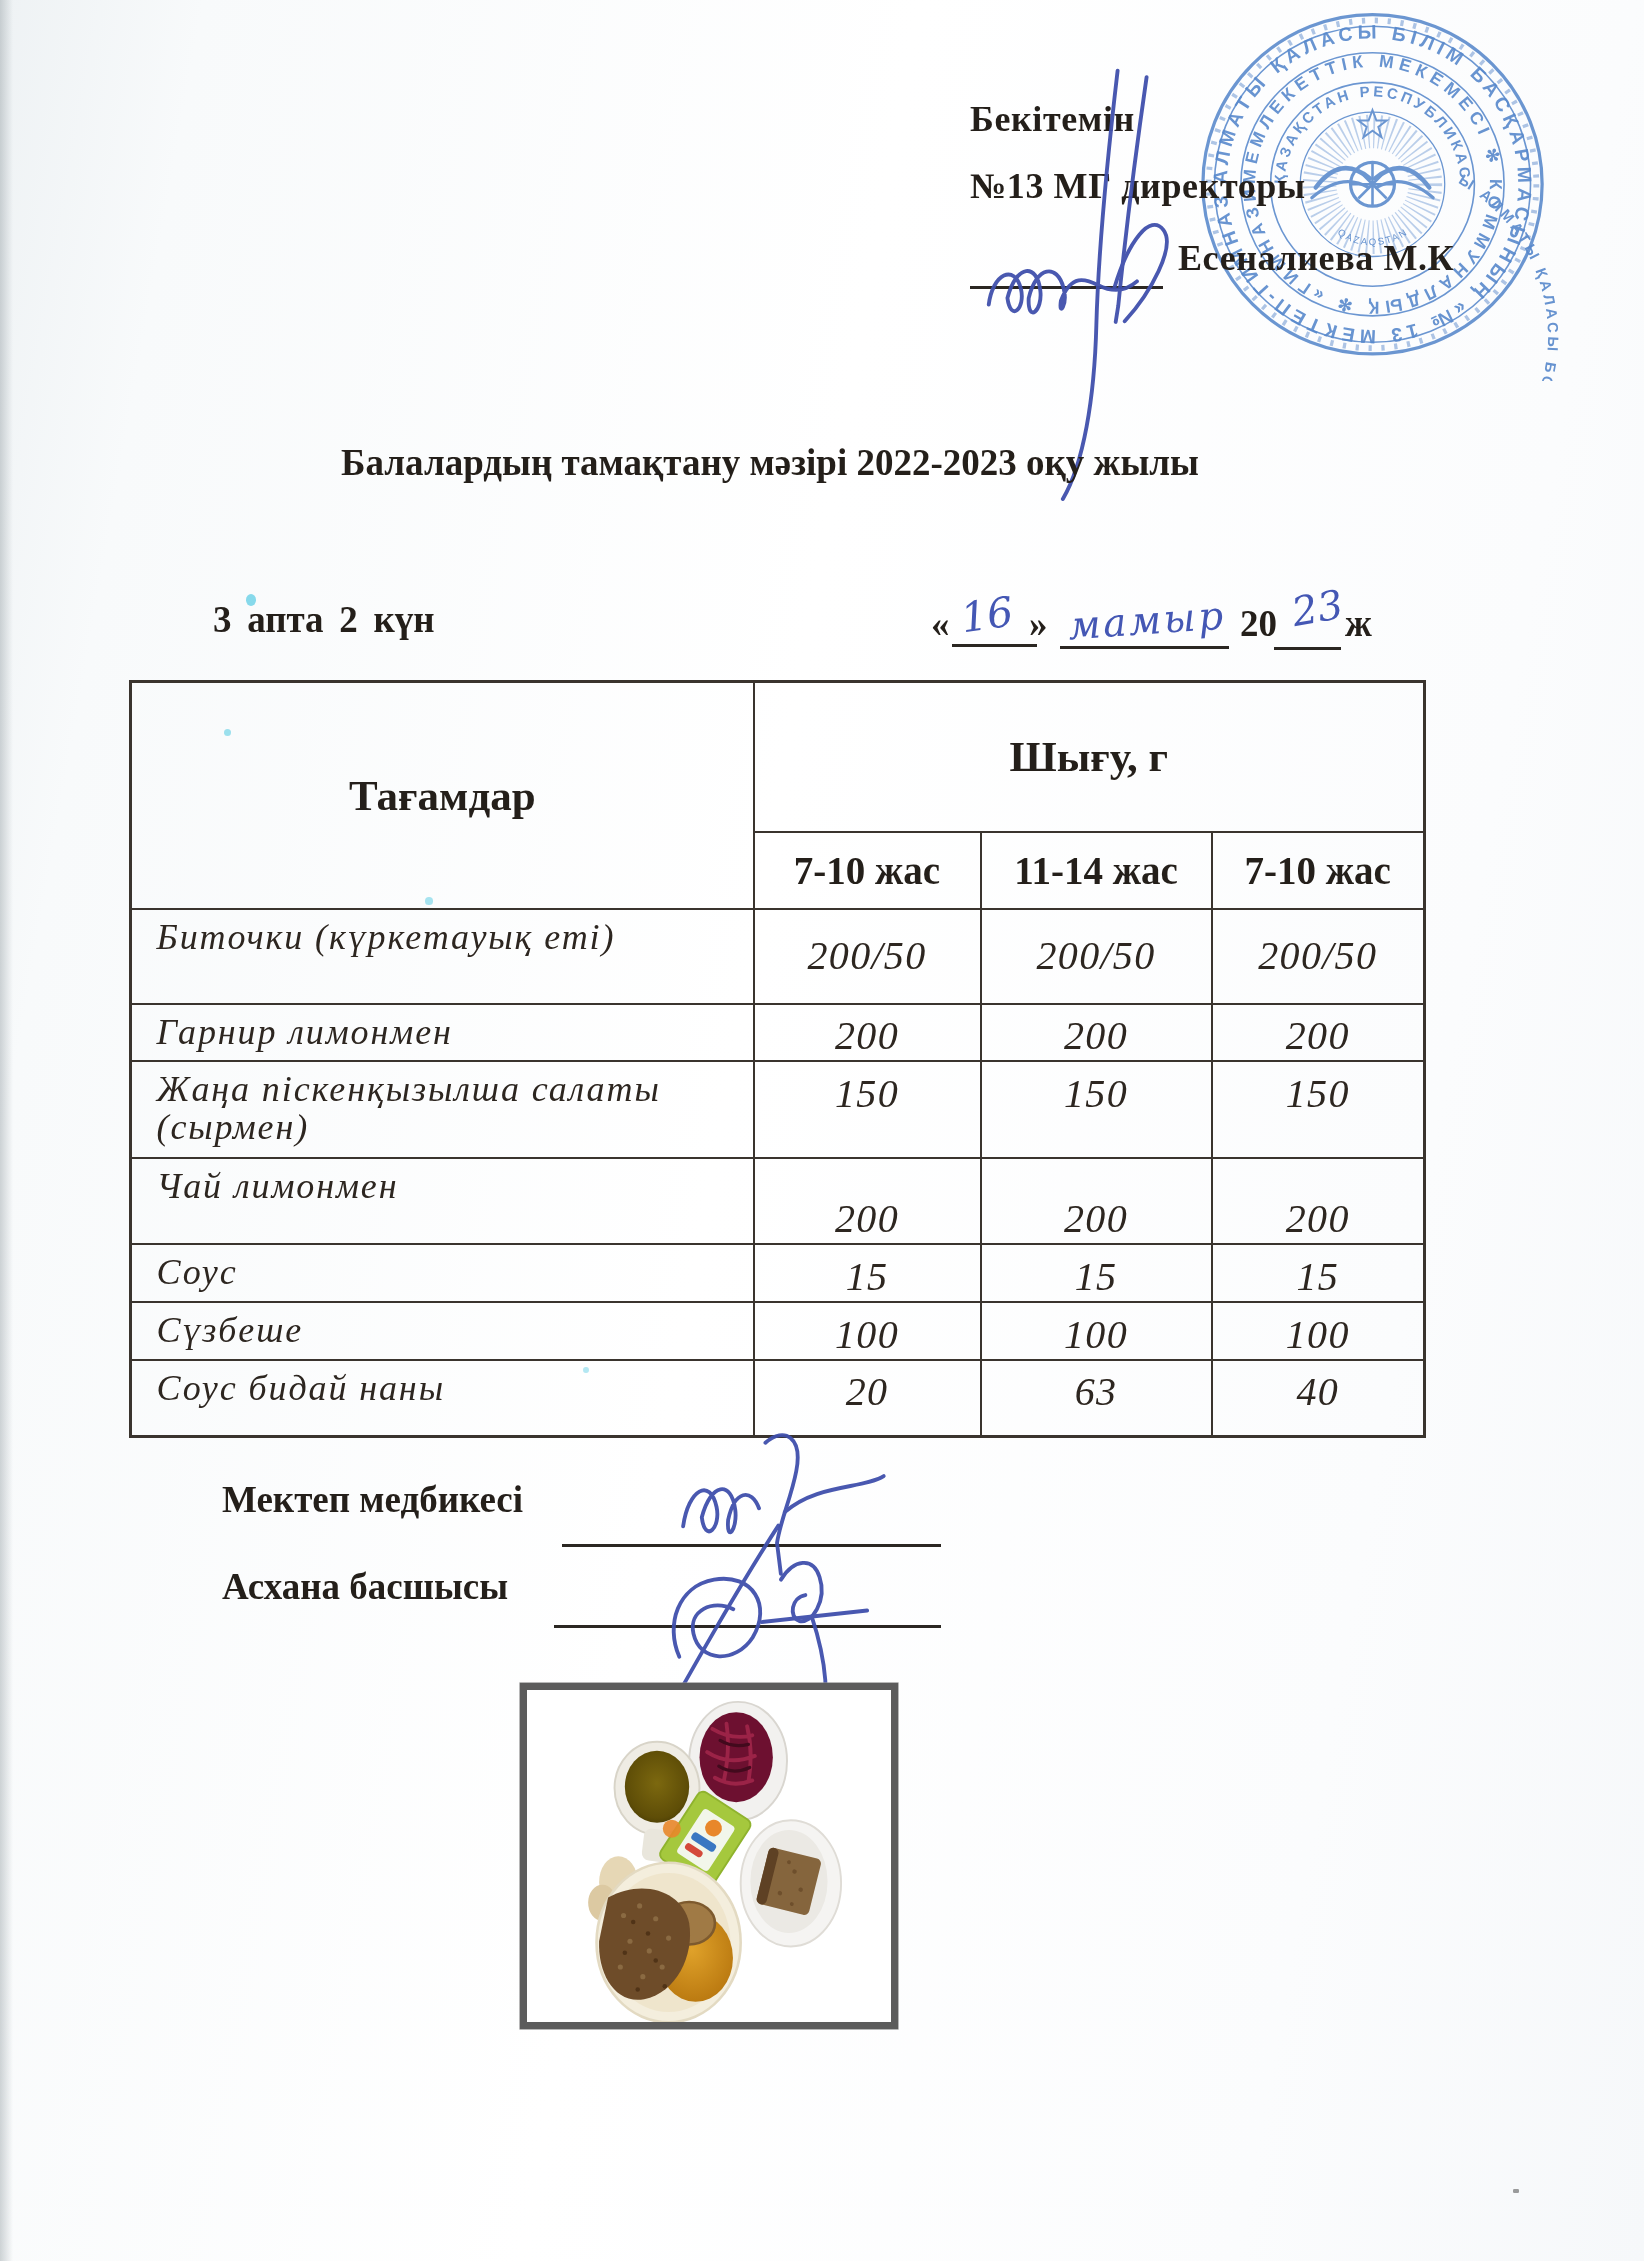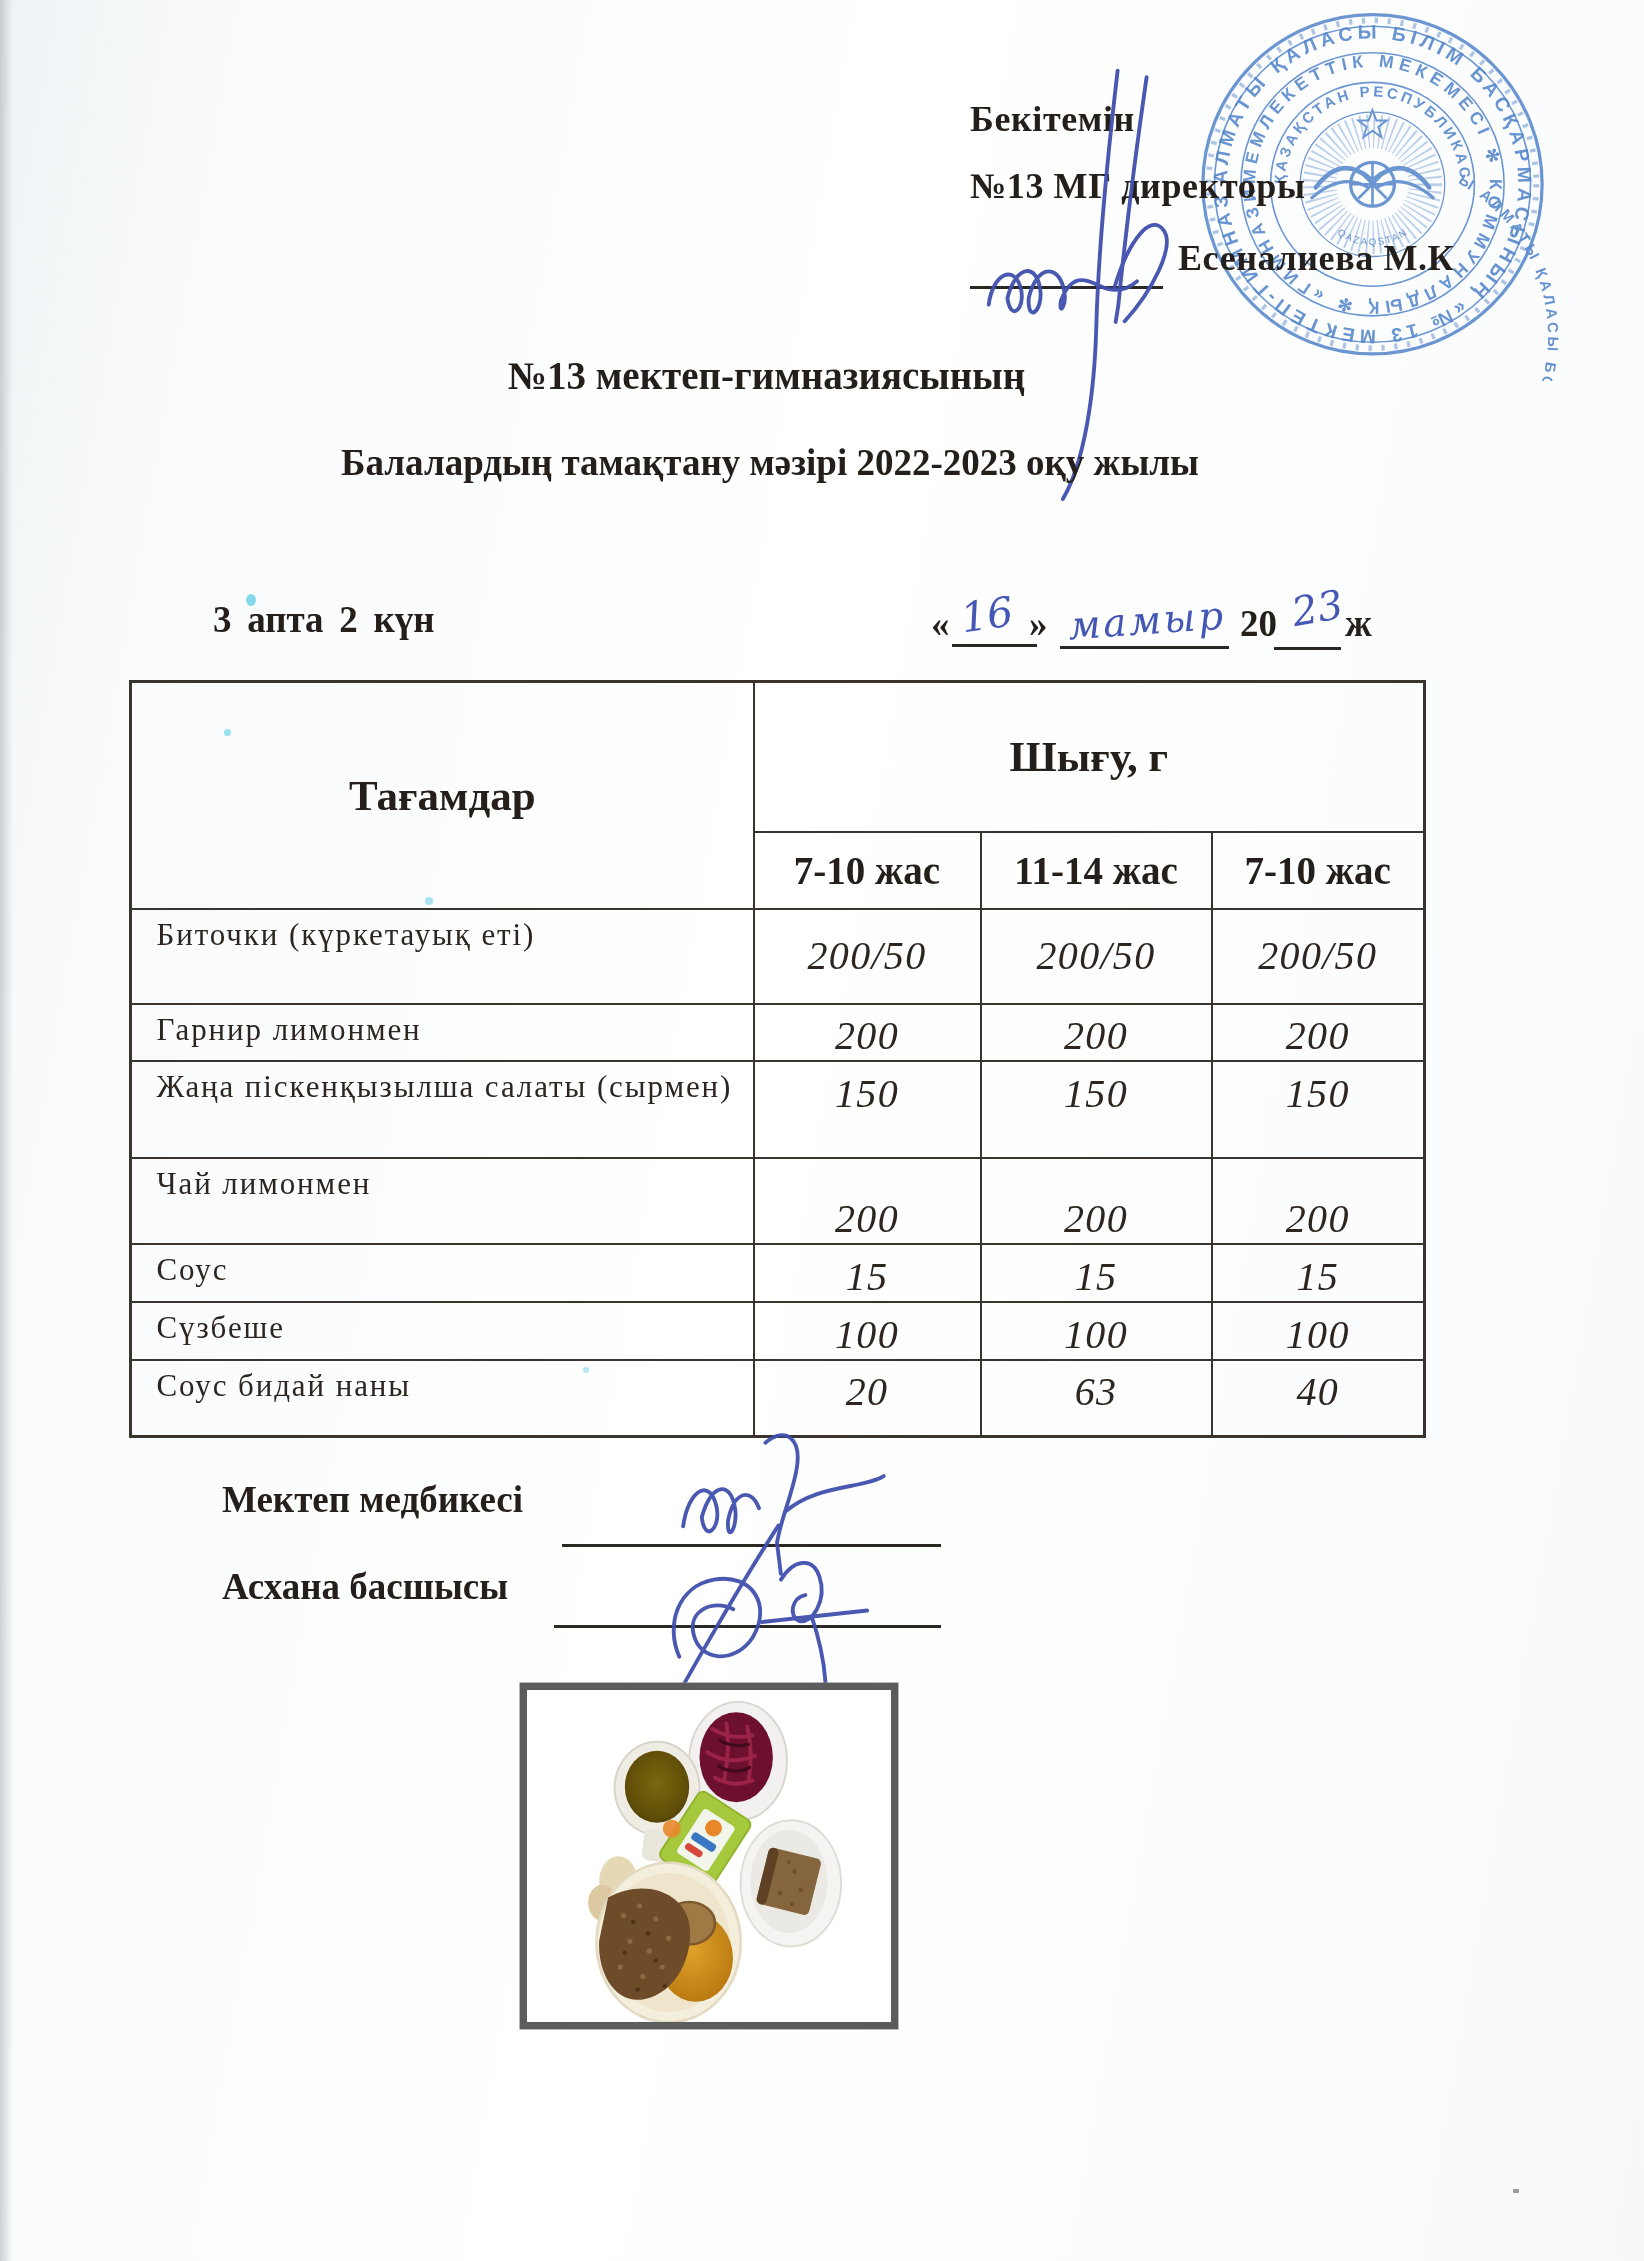--- a/index.html
+++ b/index.html
@@ -37,21 +37,21 @@
     border-collapse:collapse;table-layout:fixed;
     width:1294px;height:718px;
     background:transparent;
   }
   table.menu,
   table.menu th, table.menu td{border:2.6px solid #3a342e;}
   table.menu{border-width:3.9px;}
   th.h-dishes,th.h-output{font-size:43px;font-weight:bold;text-align:center;vertical-align:middle;}
   th.h-age{font-size:39px;font-weight:bold;text-align:center;vertical-align:middle;}
   td.dish{
-    font-size:31px;letter-spacing:1.9px;line-height:1.05;
+    font-size:36px;font-style:italic;letter-spacing:1.9px;line-height:1.05;
     vertical-align:top;padding:9px 6.4px 3.9px 24.5px;color:#2d2620;
   }
   td.val{
     font-size:40px;font-style:italic;letter-spacing:1.3px;text-align:center;
     vertical-align:top;padding-top:7.7px;color:#2d2620;
   }
   tr.r3 td.val{}
   tr.r4 td.val{padding-top:36px;}
   tr.r1 td.val{padding-top:22px;}
   
@@ -119,21 +119,20 @@
 
   <svg class="abs" style="left:934px;top:48px;" width="335" height="477" viewBox="0 0 520 740">
     <g stroke="#4050ac" stroke-width="6" fill="none" stroke-linecap="round" opacity="0.95">
       <path d="M 285,35 C 268,180 255,320 252,430 C 249,545 232,645 200,700"></path>
       <path d="M 330,45 C 312,170 296,300 286,400 L 282,425"></path>
       <path d="M 85,398 c 6,-48 40,-64 50,-24 c 7,30 -16,52 -21,14 c 14,-54 46,-54 51,-12 c 4,32 -20,52 -18,12 c 12,-50 44,-54 54,-16 c 7,26 -8,47 -4,20 c 16,-42 38,-34 58,-24 c 24,12 44,8 60,-6"></path>
       <path d="M 280,372 C 302,298 336,256 356,282 C 376,308 336,380 296,424"></path>
     </g>
   </svg>
 
-  <div class="abs title" style="left:0;width:1533px;top:353px;font-size:39px;">№13 мектеп-гимназиясының</div>
   <div class="abs title" style="left:0;width:1540px;top:441px;font-size:37px;text-align:center;">Балалардың тамақтану мәзірі 2022-2023 оқу жылы</div>
 
   <div class="abs week" style="left:213px;top:598px;">3 апта 2  күн</div>
 
   <div class="abs date-print" style="left:931px;top:602px;">«</div>
   <div class="abs hand" style="left:961px;top:591px;font-size:41px;transform:rotate(-8deg);">16</div>
   <div class="abs date-print" style="left:1029px;top:602px;">»</div>
   <div class="abs u-line" style="left:952px;top:644px;width:85px;"></div>
 
   <div class="abs hand" style="left:1068px;top:598px;font-size:39px;transform:rotate(-4deg);letter-spacing:2.6px;">мамыр</div>

